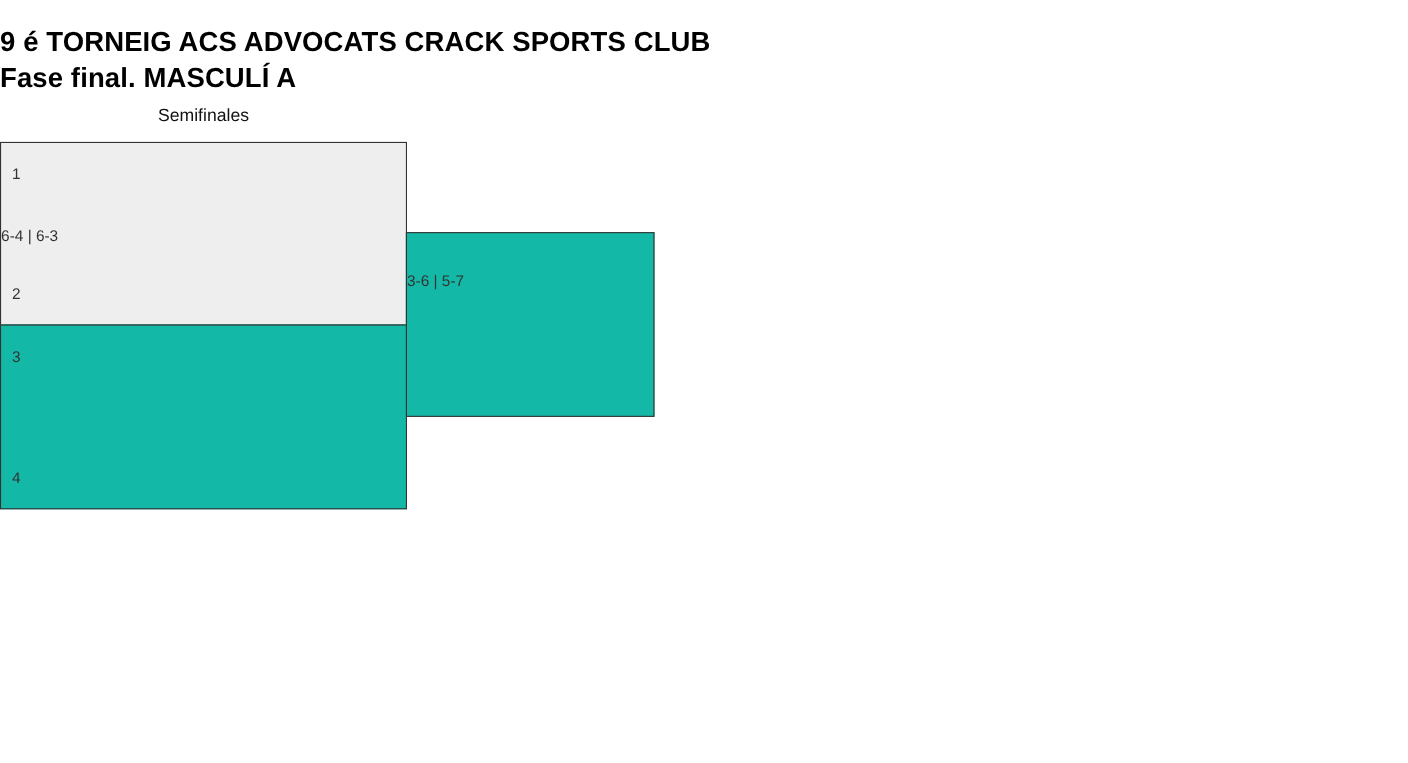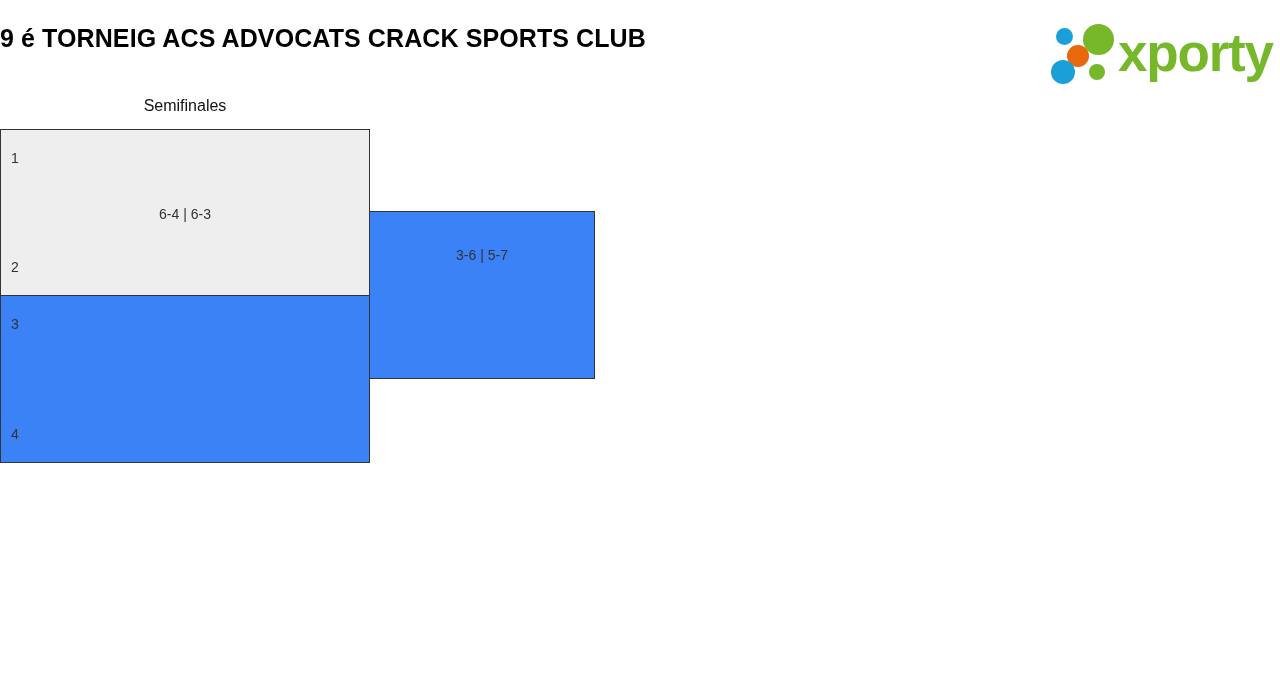--- a/index.html
+++ b/index.html
@@ -93,21 +93,21 @@
     left: 0;
     top: 0;
     width: 1280px;
     height: 674px;
     border-radius: 31px;
   }
   .match {
     position: absolute;
     box-sizing: border-box;
     border: 1px solid #333333;
-    background: #3b82f6;
+    background: #14b8a6;
   }
   .match.highlight {
     background: #eeeeee;
   }
   #match-sf1 { left: 0px;   top: 129px; width: 370px; height: 167px; }
   #match-sf2 { left: 0px;   top: 295px; width: 370px; height: 168px; }
   #match-final { left: 369px; top: 211px; width: 226px; height: 168px; }
 
   .player {
     position: absolute;
@@ -118,48 +118,38 @@
     max-width: 330px;
     overflow: hidden;
   }
   .player-top    { top: 20px; }
   .player-bottom { bottom: 20px; }
 
   .score {
     position: absolute;
     left: 0;
     width: 100%;
-    text-align: center;
     font-size: 14px;
     color: #333333;
     white-space: nowrap;
   }
   #match-sf1 .score   { top: 76px; }
   #match-sf2 .score   { top: 76px; }
   #match-final .score { top: 35px; }
 </style>
 </head>
 <body>
 
 <div id="header">
 
   <div id="title-block">
     <div class="title-line" id="title-line-1">9 é TORNEIG ACS ADVOCATS CRACK SPORTS CLUB</div>
+    <div class="title-line" id="title-line-2">Fase final. MASCULÍ A</div>
   </div>
 
-  <div id="logo">
-    <div id="logo-dots">
-      <span class="dot" id="dot-blue-small"></span>
-      <span class="dot" id="dot-green-big"></span>
-      <span class="dot" id="dot-orange"></span>
-      <span class="dot" id="dot-blue-big"></span>
-      <span class="dot" id="dot-green-small"></span>
-    </div>
-    <div id="logo-wordmark">xporty</div>
-  </div>
 
 </div>
 
 <div id="bracket">
 
   <div class="round-header" id="round-header-0">Semifinales</div>
 
 
   <div class="match highlight" id="match-sf1">
     <div class="player player-top">1</div>

